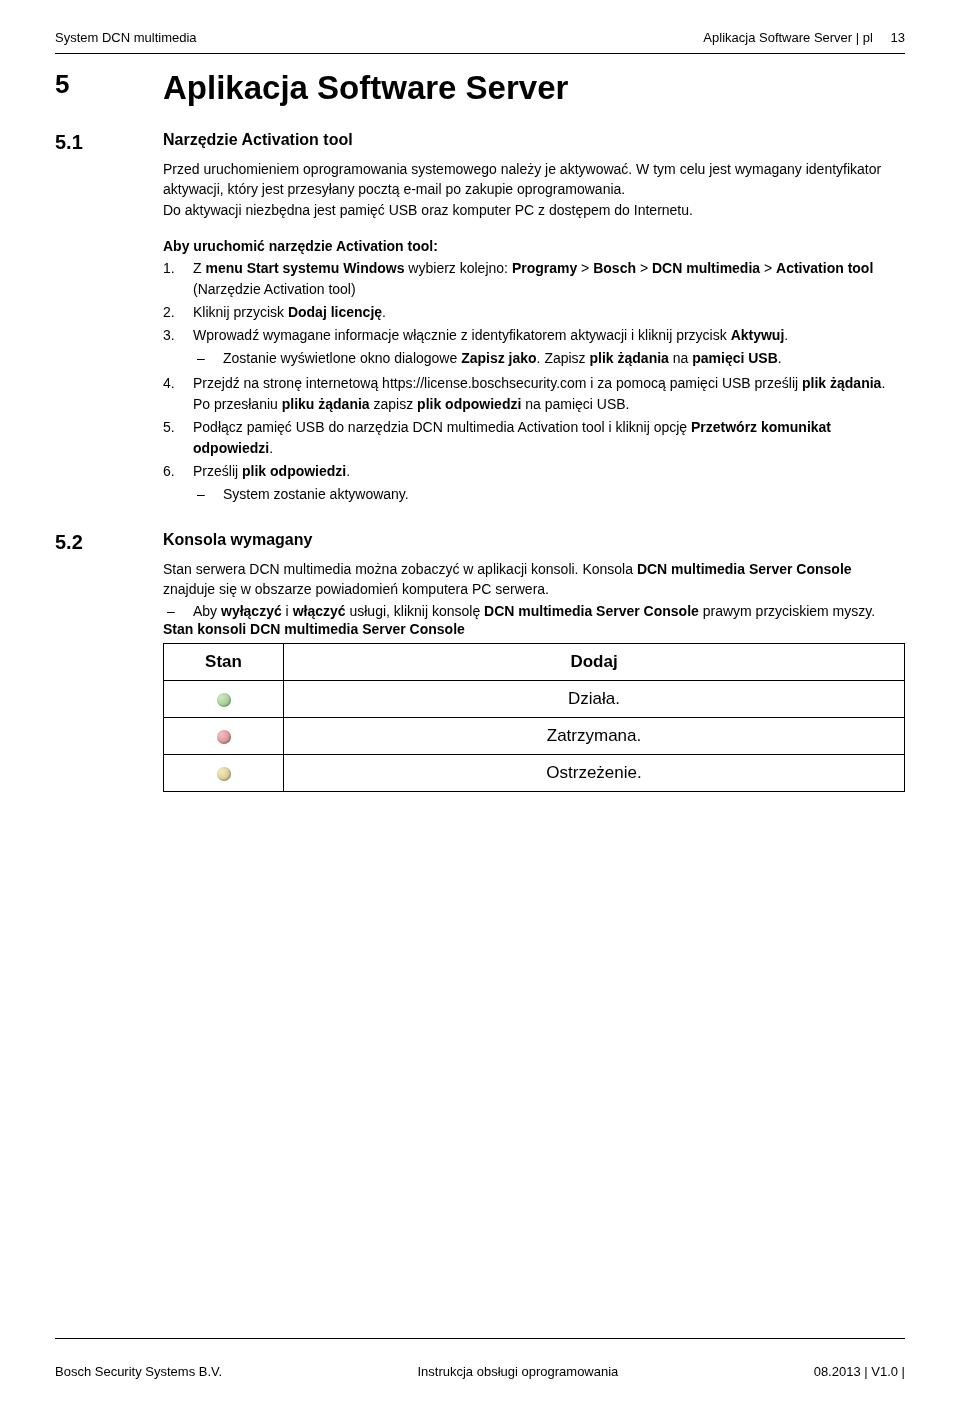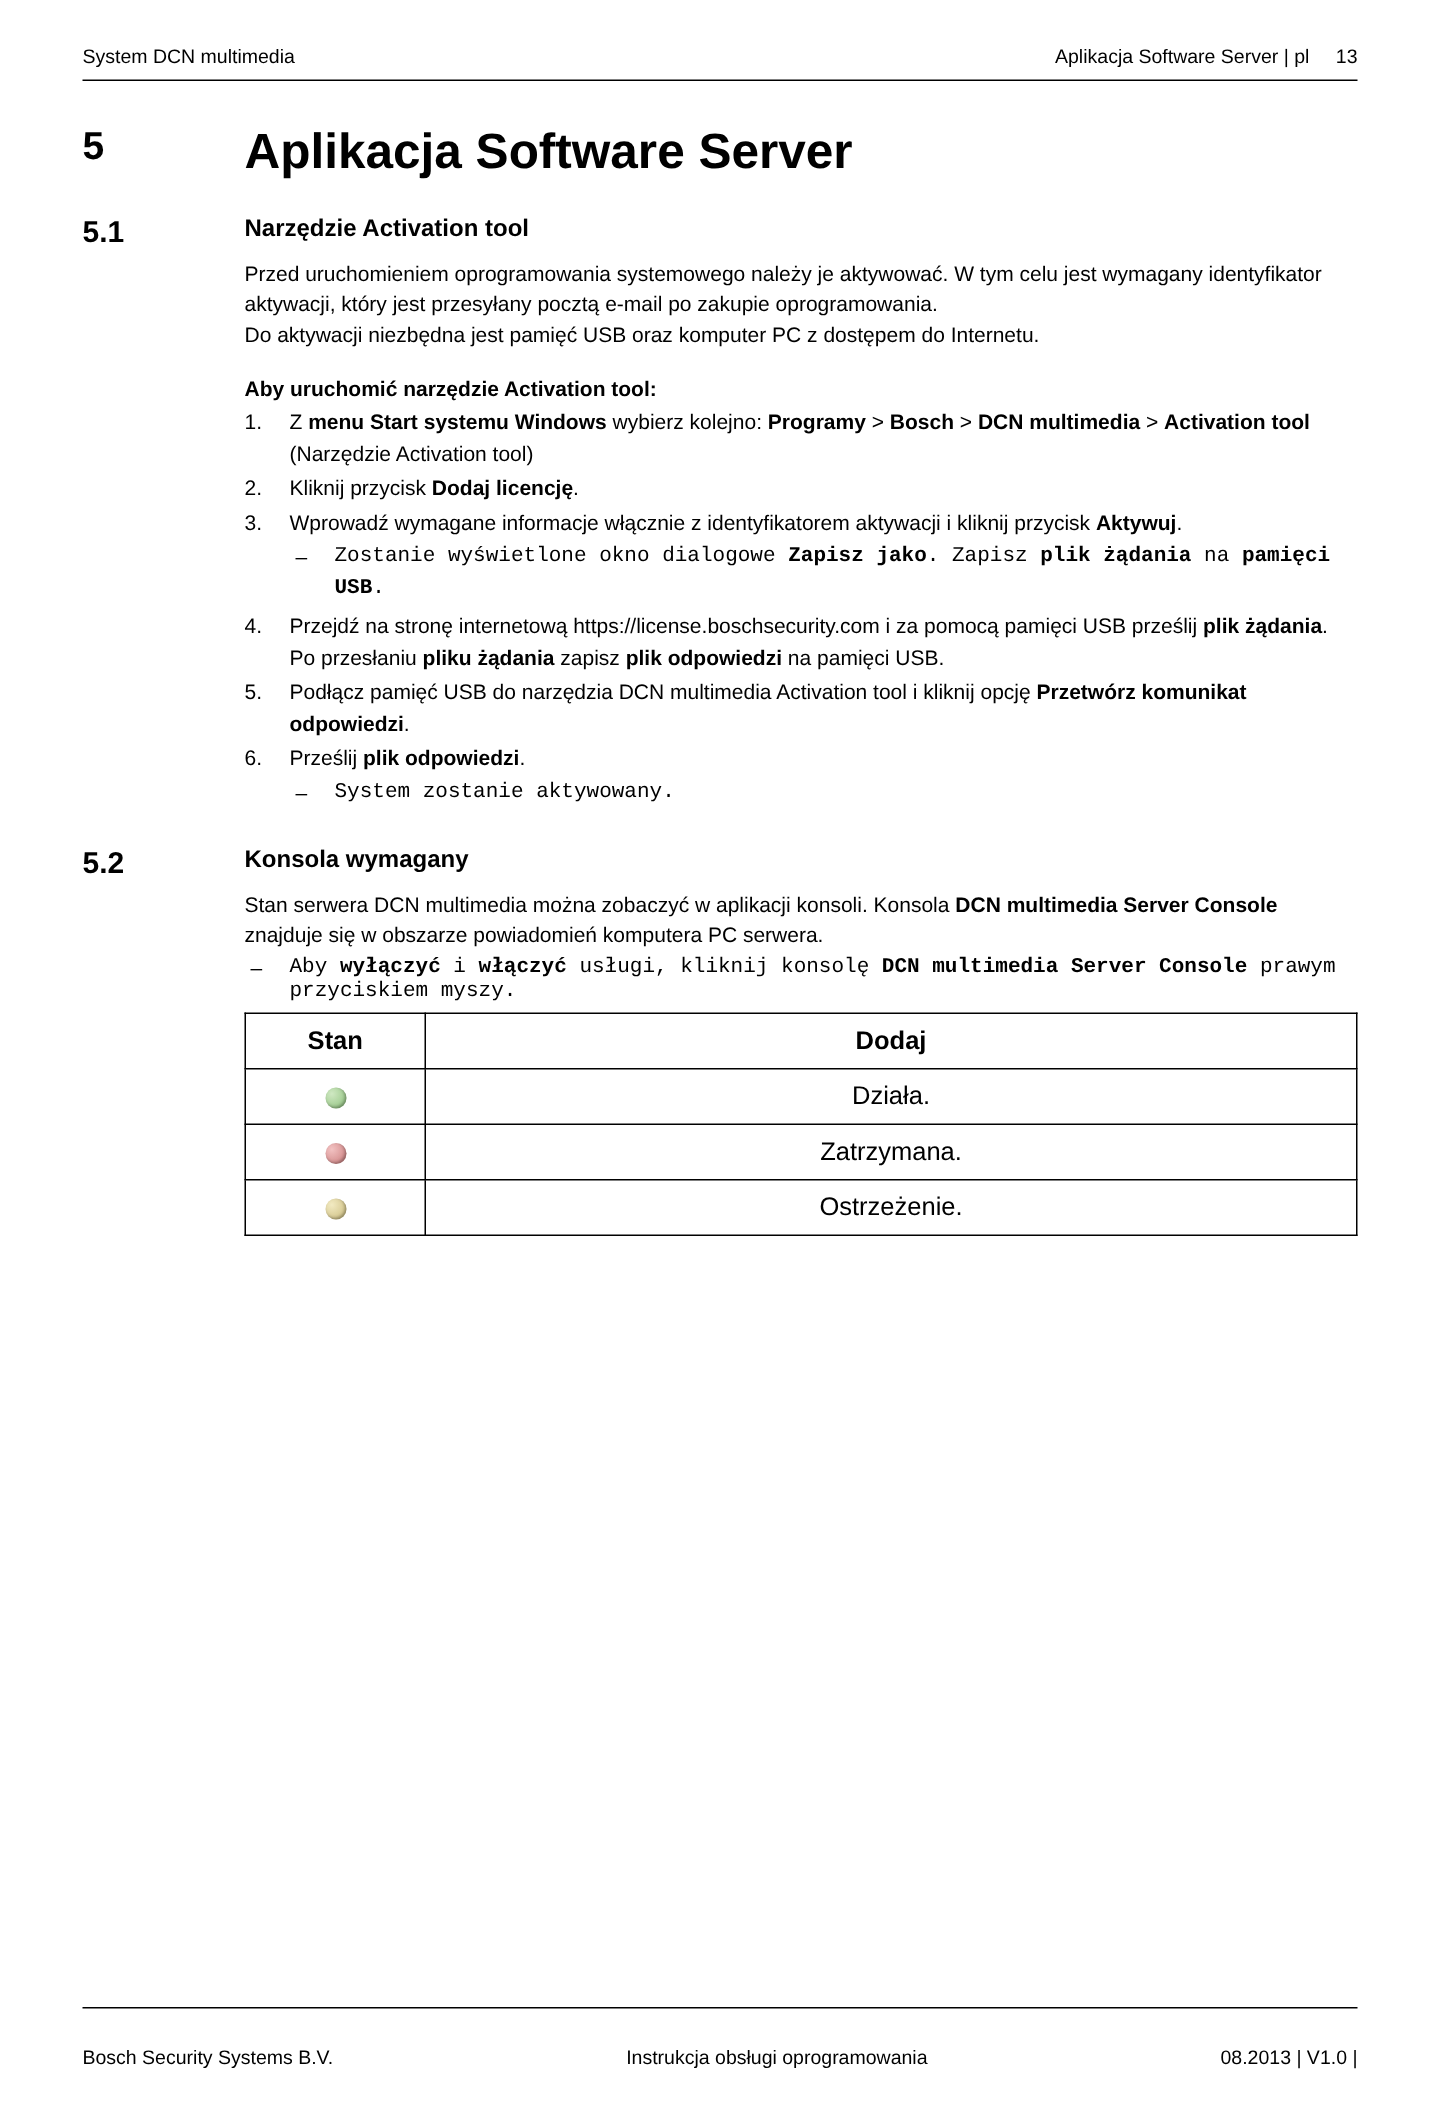--- a/index.html
+++ b/index.html
@@ -14,21 +14,21 @@
   }
   .page {
     padding: 30px 55px 0 55px;
   }
   .header {
     display: flex;
     justify-content: space-between;
     align-items: baseline;
     border-bottom: 1px solid #000;
     padding-bottom: 8px;
-    margin-bottom: 28px;
+    margin-bottom: 15px;
     font-size: 13px;
   }
   .header-right { }
   .header-right b { font-weight: normal; margin-left: 14px; }
   .section-row {
     display: flex;
     margin-bottom: 6px;
   }
   .section-num {
     width: 108px;
@@ -44,21 +44,21 @@
   .h2-num { font-size: 20px; }
   .para { margin-bottom: 4px; line-height: 1.45; }
   .block { margin-bottom: 18px; }
   .bold { font-weight: bold; }
   .ol-list { margin-top: 4px; }
   .ol-item { display: flex; line-height: 1.5; margin-bottom: 2px; }
   .ol-num { width: 30px; flex-shrink: 0; }
   .ol-body { flex: 1; }
   .sub-item { display: flex; margin-top: 2px; margin-bottom: 2px; }
   .sub-dash { width: 30px; flex-shrink: 0; padding-left: 4px; }
-  .sub-body { flex: 1; font-family: Liberation Mono, monospace; }
+  .sub-body { flex: 1; }
   .table {
     border: 1px solid #000;
     border-collapse: collapse;
     width: 100%;
     margin-top: 6px;
   }
   .table td, .table th {
     border: 1px solid #000;
     padding: 8px 10px;
     text-align: center;
@@ -190,20 +190,21 @@
         <span>Stan serwera DCN multimedia można zobaczyć w aplikacji konsoli. Konsola </span><b>DCN multimedia Server Console</b><span> znajduje się w obszarze powiadomień komputera PC serwera.</span>
       </div>
 
       <div class="sub-item block">
         <div class="sub-dash">–</div>
         <div class="sub-body">
           <span>Aby </span><b>wyłączyć</b><span> i </span><b>włączyć</b><span> usługi, kliknij konsolę </span><b>DCN multimedia Server Console</b><span> prawym przyciskiem myszy.</span>
         </div>
       </div>
 
+      <div class="bold">Stan konsoli DCN multimedia Server Console</div>
 
       <table class="table">
         <tbody>
             <tr>
           <th class="col-stan">Stan</th>
           <th>Dodaj</th>
         </tr>
         <tr>
           <td><span class="icon-dot"></span></td>
           <td>Działa.</td>

